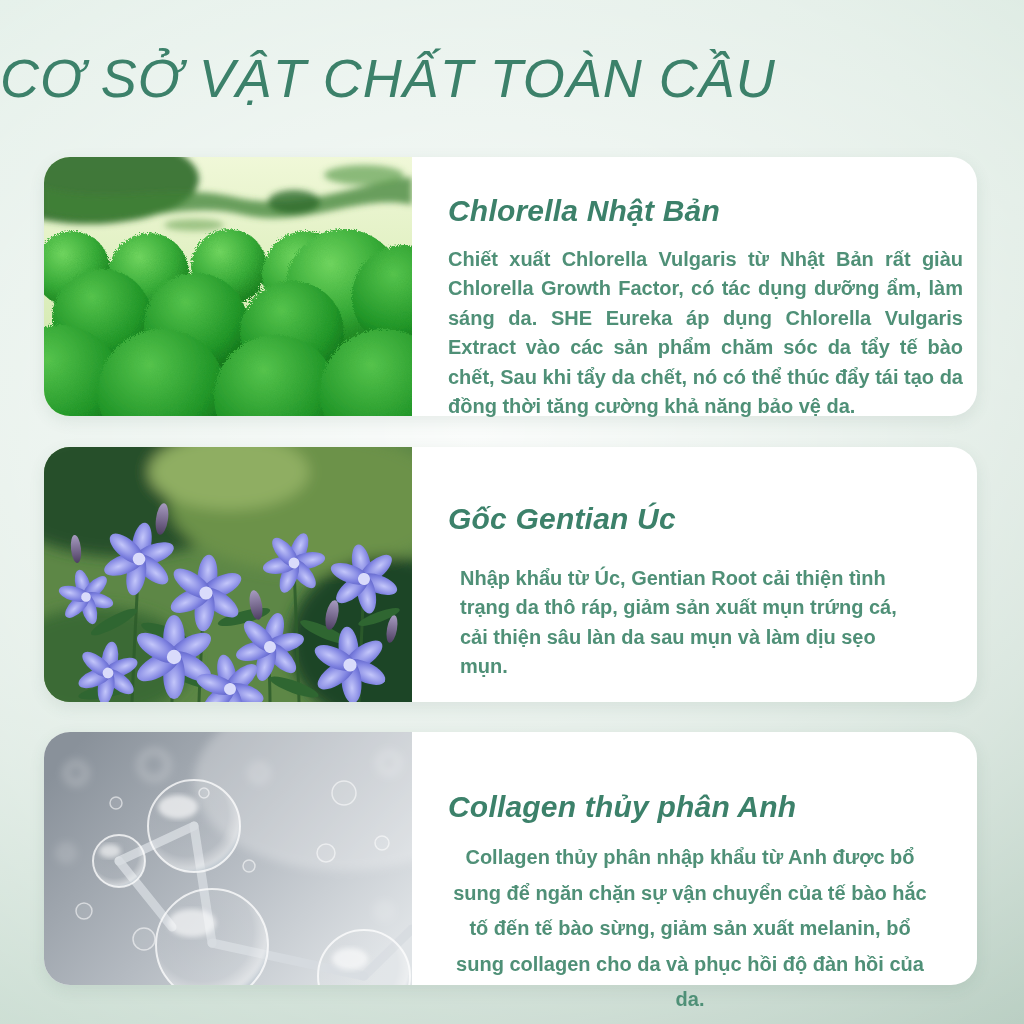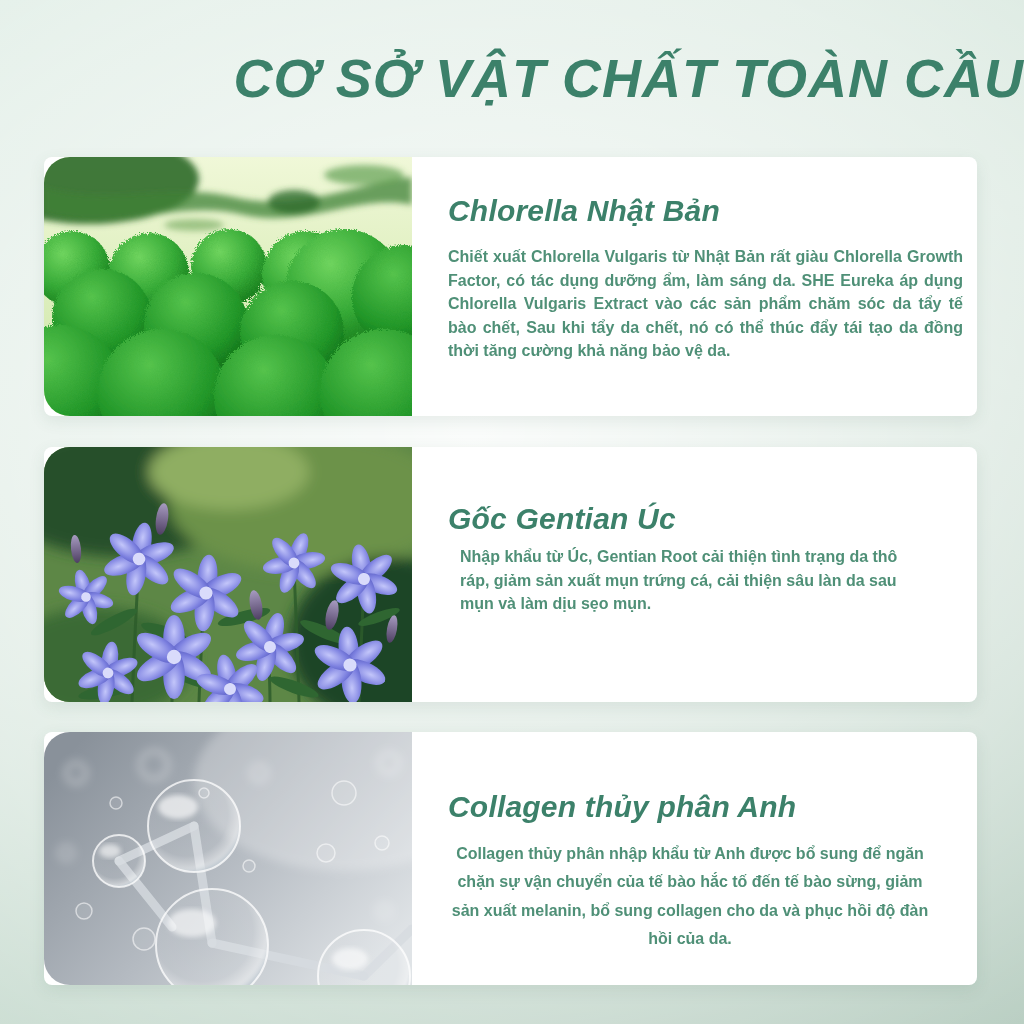--- a/index.html
+++ b/index.html
@@ -14,35 +14,35 @@
     background:
       radial-gradient(130% 100% at 46% 42%, rgba(255,255,255,0.92) 0%, rgba(255,255,255,0.55) 48%, rgba(255,255,255,0.0) 100%),
       linear-gradient(155deg, #cfe4d8 0%, #c4dbcd 45%, #b1ccbc 72%, #9cbaa9 100%);
   }
 
   .title {
     position: absolute;
     top: 50px; left: 0;
     width: 100%;
     margin: 0;
-    text-align: right;
+    text-align: left;
     font-size: 54px;
     line-height: 1.05;
-    font-weight: 700;
+    font-weight: 400;
     font-style: italic;
     letter-spacing: 1px;
     color: #3c816a;
   }
 
   .card {
     position: absolute;
     left: 44px;
     width: 933px;
     background: #ffffff;
-    border-radius: 8px;
+    border-radius: 26px;
     box-shadow: 0 5px 16px rgba(60,100,80,0.10);
   }
   .card-0 { top:157px; height:259px; }
   .card-1 { top:447px; height:255px; }
   .card-2 { top:732px; height:253px; }
 
   .card-img {
     position: absolute;
     left:0; top:0; bottom:0;
     width: 368px;
@@ -55,32 +55,32 @@
   .card-text h2 {
     margin: 0;
     font-size: 30px;
     font-weight: 700;
     font-style: italic;
     letter-spacing: 0.2px;
     color: #3c816a;
   }
   .card-text p {
     margin: 0;
-    font-size: 16px;
+    font-size: 20px;
     font-weight: 700;
     color: #4f9077;
     line-height: 1.47;
   }
 
   .card-0 .card-text { padding-top: 37px; }
   .card-0 h2 { margin-bottom: 17px; }
   .card-0 p  { width: 515px; text-align: justify; }
 
   .card-1 .card-text { padding-top: 55px; }
-  .card-1 h2 { margin-bottom: 9px; }
+  .card-1 h2 { margin-bottom: 28px; }
   .card-1 p  { width: 465px; margin-left: 12px; }
 
   .card-2 .card-text { padding-top: 58px; }
   .card-2 h2 { margin-bottom: 16px; }
   .card-2 p  { width: 484px; line-height: 1.78; text-align: center; }
 </style>
 </head>
 <body>
 
 <div class="page">

